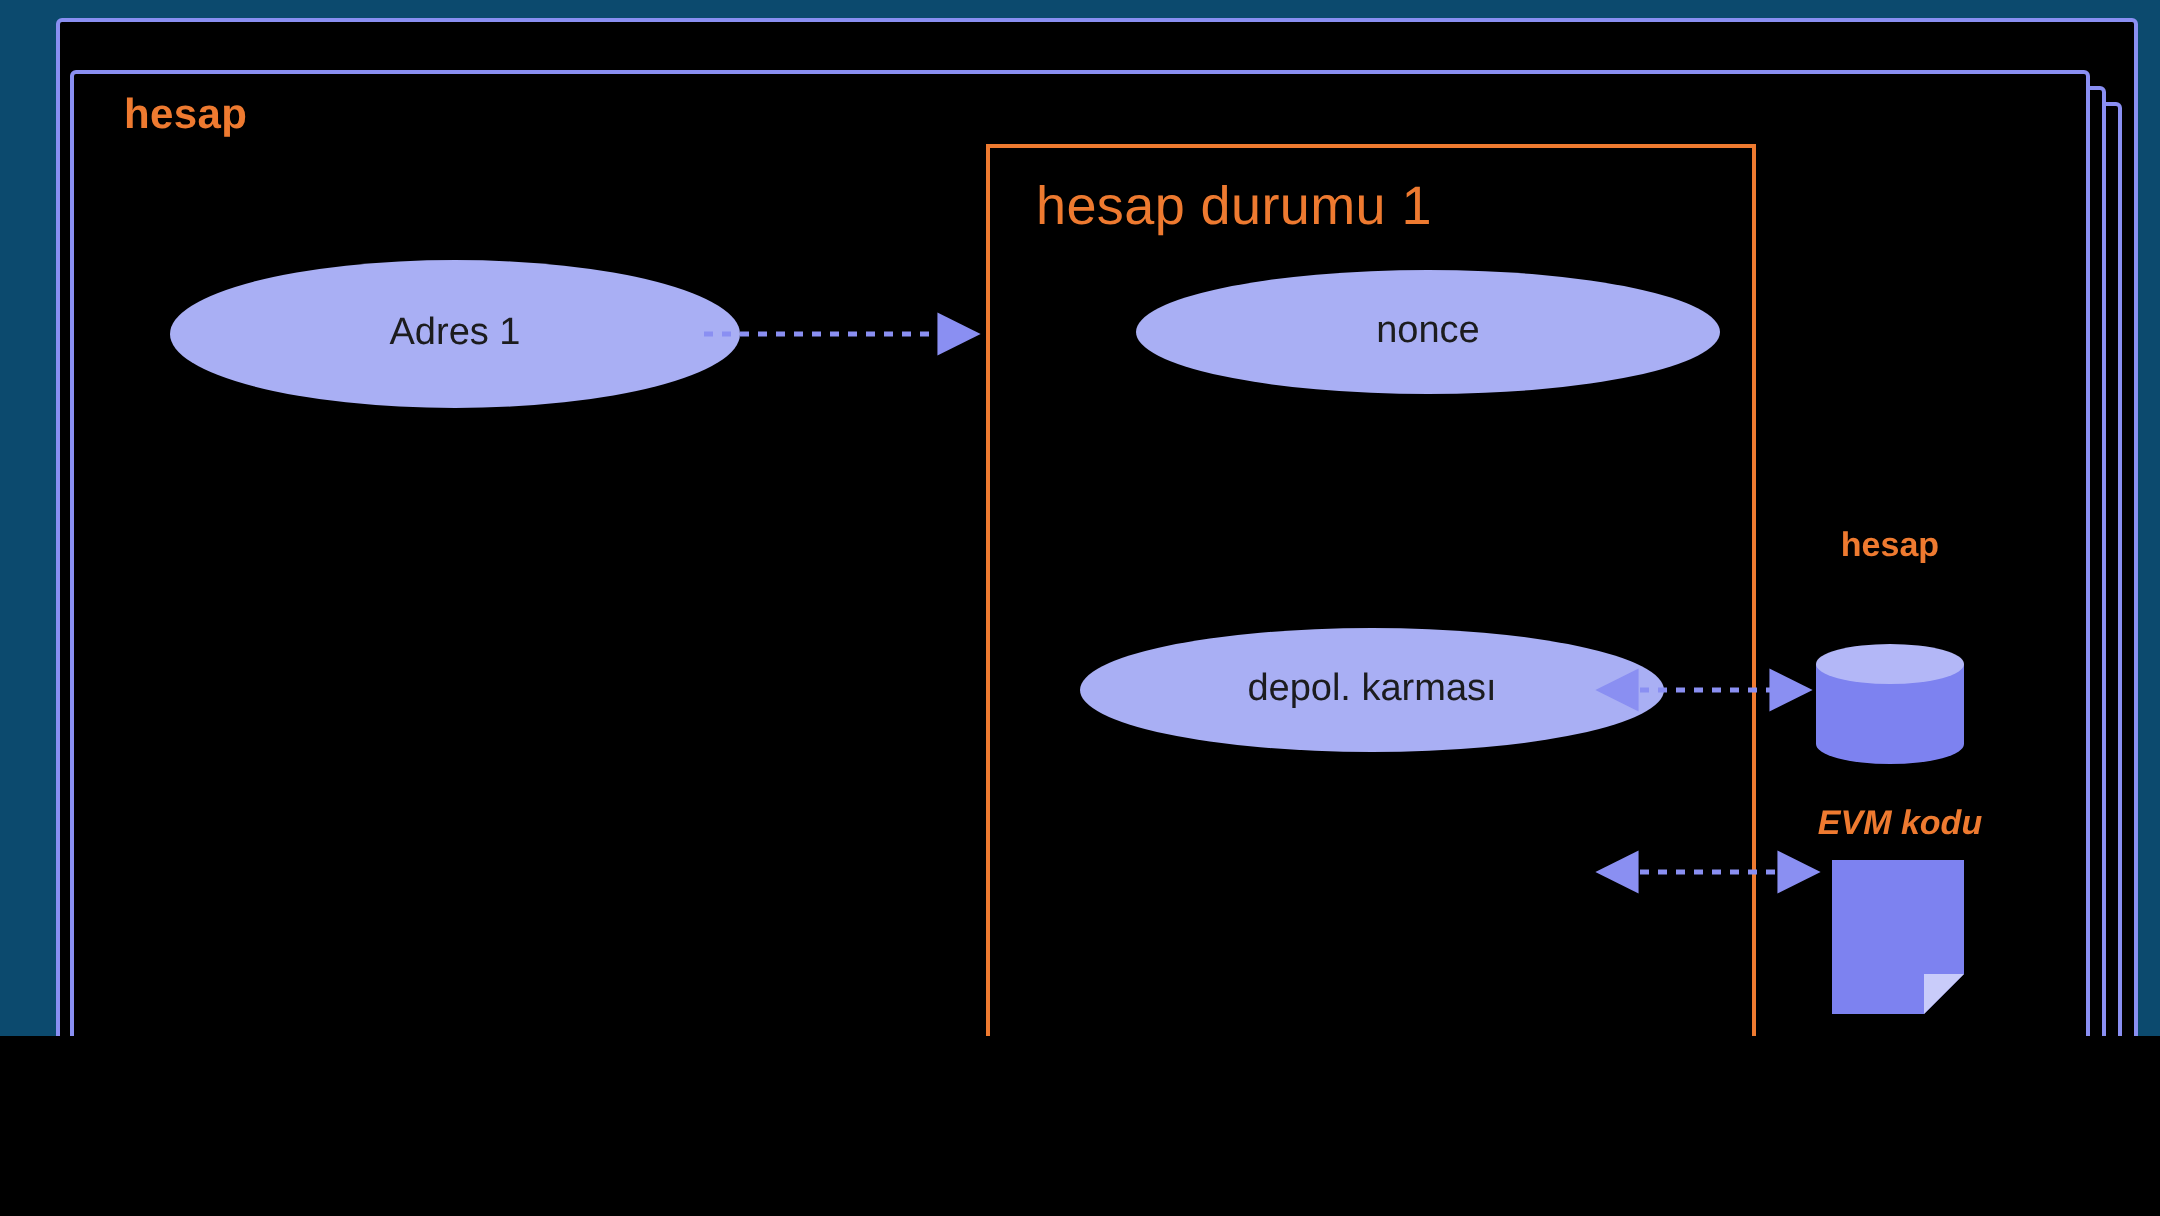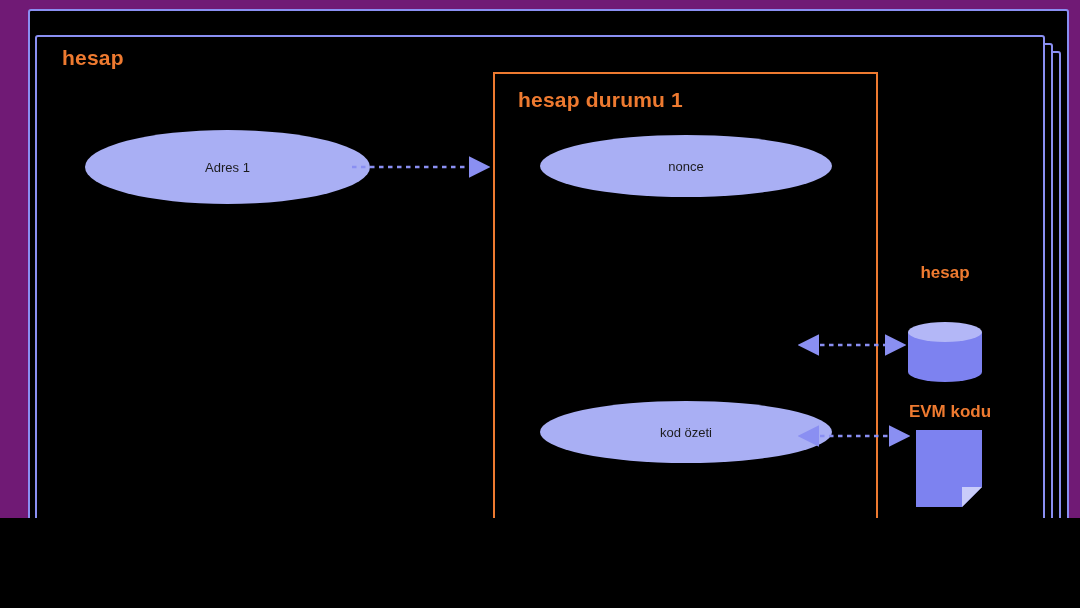--- a/index.html
+++ b/index.html
@@ -4,21 +4,21 @@
 <style>
   * { margin: 0; padding: 0; box-sizing: border-box; }
   html, body { background: #000; }
   body {
     font-family: "Liberation Sans", "DejaVu Sans", sans-serif;
     width: 1080px; height: 608px;
   }
   .canvas {
     position: relative;
     width: 1080px; height: 518px;
-    background: #701a75;
+    background: #0c4a6e;
     overflow: hidden;
   }
   
   .card {
     position: absolute;
     border: 2px solid #8a8ff2;
     background: #000;
     border-radius: 3px;
   }
   .card-back { left: 28px; top: 9px;  width: 1041px; height: 585px; z-index: 1; }
@@ -33,45 +33,45 @@
 
   
   .state-box {
     position: absolute; left: 493px; top: 72px;
     width: 385px; height: 453px;
     border: 2px solid #ee7a30;
     z-index: 5;
   }
   .state-title {
     position: absolute; left: 518px; top: 88px; z-index: 10;
-    color: #ee7a30; font-size: 21px; font-weight: 700; letter-spacing: .2px;
+    color: #ee7a30; font-size: 27px; font-weight: 400; letter-spacing: .2px;
   }
 
   
   .ellipse {
     position: absolute; z-index: 6;
     background: #a9aff4;
     border-radius: 50%;
     display: flex; align-items: center; justify-content: center;
-    color: #1c1c1e; font-size: 13px;
+    color: #1c1c1e; font-size: 19px;
   }
   .address-ellipse { left: 85px;  top: 130px; width: 285px; height: 74px; }
-  .field-0 { left: 540px; top: 135px; width: 292px; height: 62px; }
+  .field-0 { left: 568px; top: 135px; width: 292px; height: 62px; }
   .field-1 { left: 540px; top: 224px; width: 292px; height: 62px; }
   .field-2 { left: 540px; top: 314px; width: 292px; height: 62px; }
   .field-3 { left: 540px; top: 401px; width: 292px; height: 62px; }
 
   
   .side-label {
     position: absolute; z-index: 10;
     color: #ee7a30; font-size: 17px; font-weight: 600;
     text-align: center; line-height: 20px;
   }
   .storage-label { left: 878px; top: 263px; width: 134px; }
-  .evm-label     { left: 878px; top: 402px; width: 144px; }
+  .evm-label     { left: 878px; top: 402px; width: 144px; font-style: italic; }
   .side-label span { display: block; }
 
   
   .overlay {
     position: absolute; left: 0; top: 0;
     width: 1080px; height: 608px;
     z-index: 8; pointer-events: none;
   }
   .dashed-arrow {
     stroke: #8a8ff2; stroke-width: 2.4;
@@ -93,22 +93,22 @@
   <div class="state-box"></div>
   <div class="state-title">hesap durumu 1</div>
 
   <div class="ellipse address-ellipse">
     <span>Adres 1</span>
   </div>
 
   <div class="ellipse field-0">
     <span>nonce</span>
   </div>
-  <div class="ellipse field-3">
-    <span>kod özeti</span>
+  <div class="ellipse field-2">
+    <span>depol. karması</span>
   </div>
 
   <div class="side-label storage-label">
     <span>hesap</span>
   </div>
   <div class="side-label evm-label">EVM kodu</div>
 
   <svg class="overlay" viewBox="0 0 1080 608" xmlns="http://www.w3.org/2000/svg">
     <defs>
       <marker id="ah" viewBox="0 0 10 10" refX="8" refY="5" markerWidth="9" markerHeight="9" orient="auto-start-reverse">

